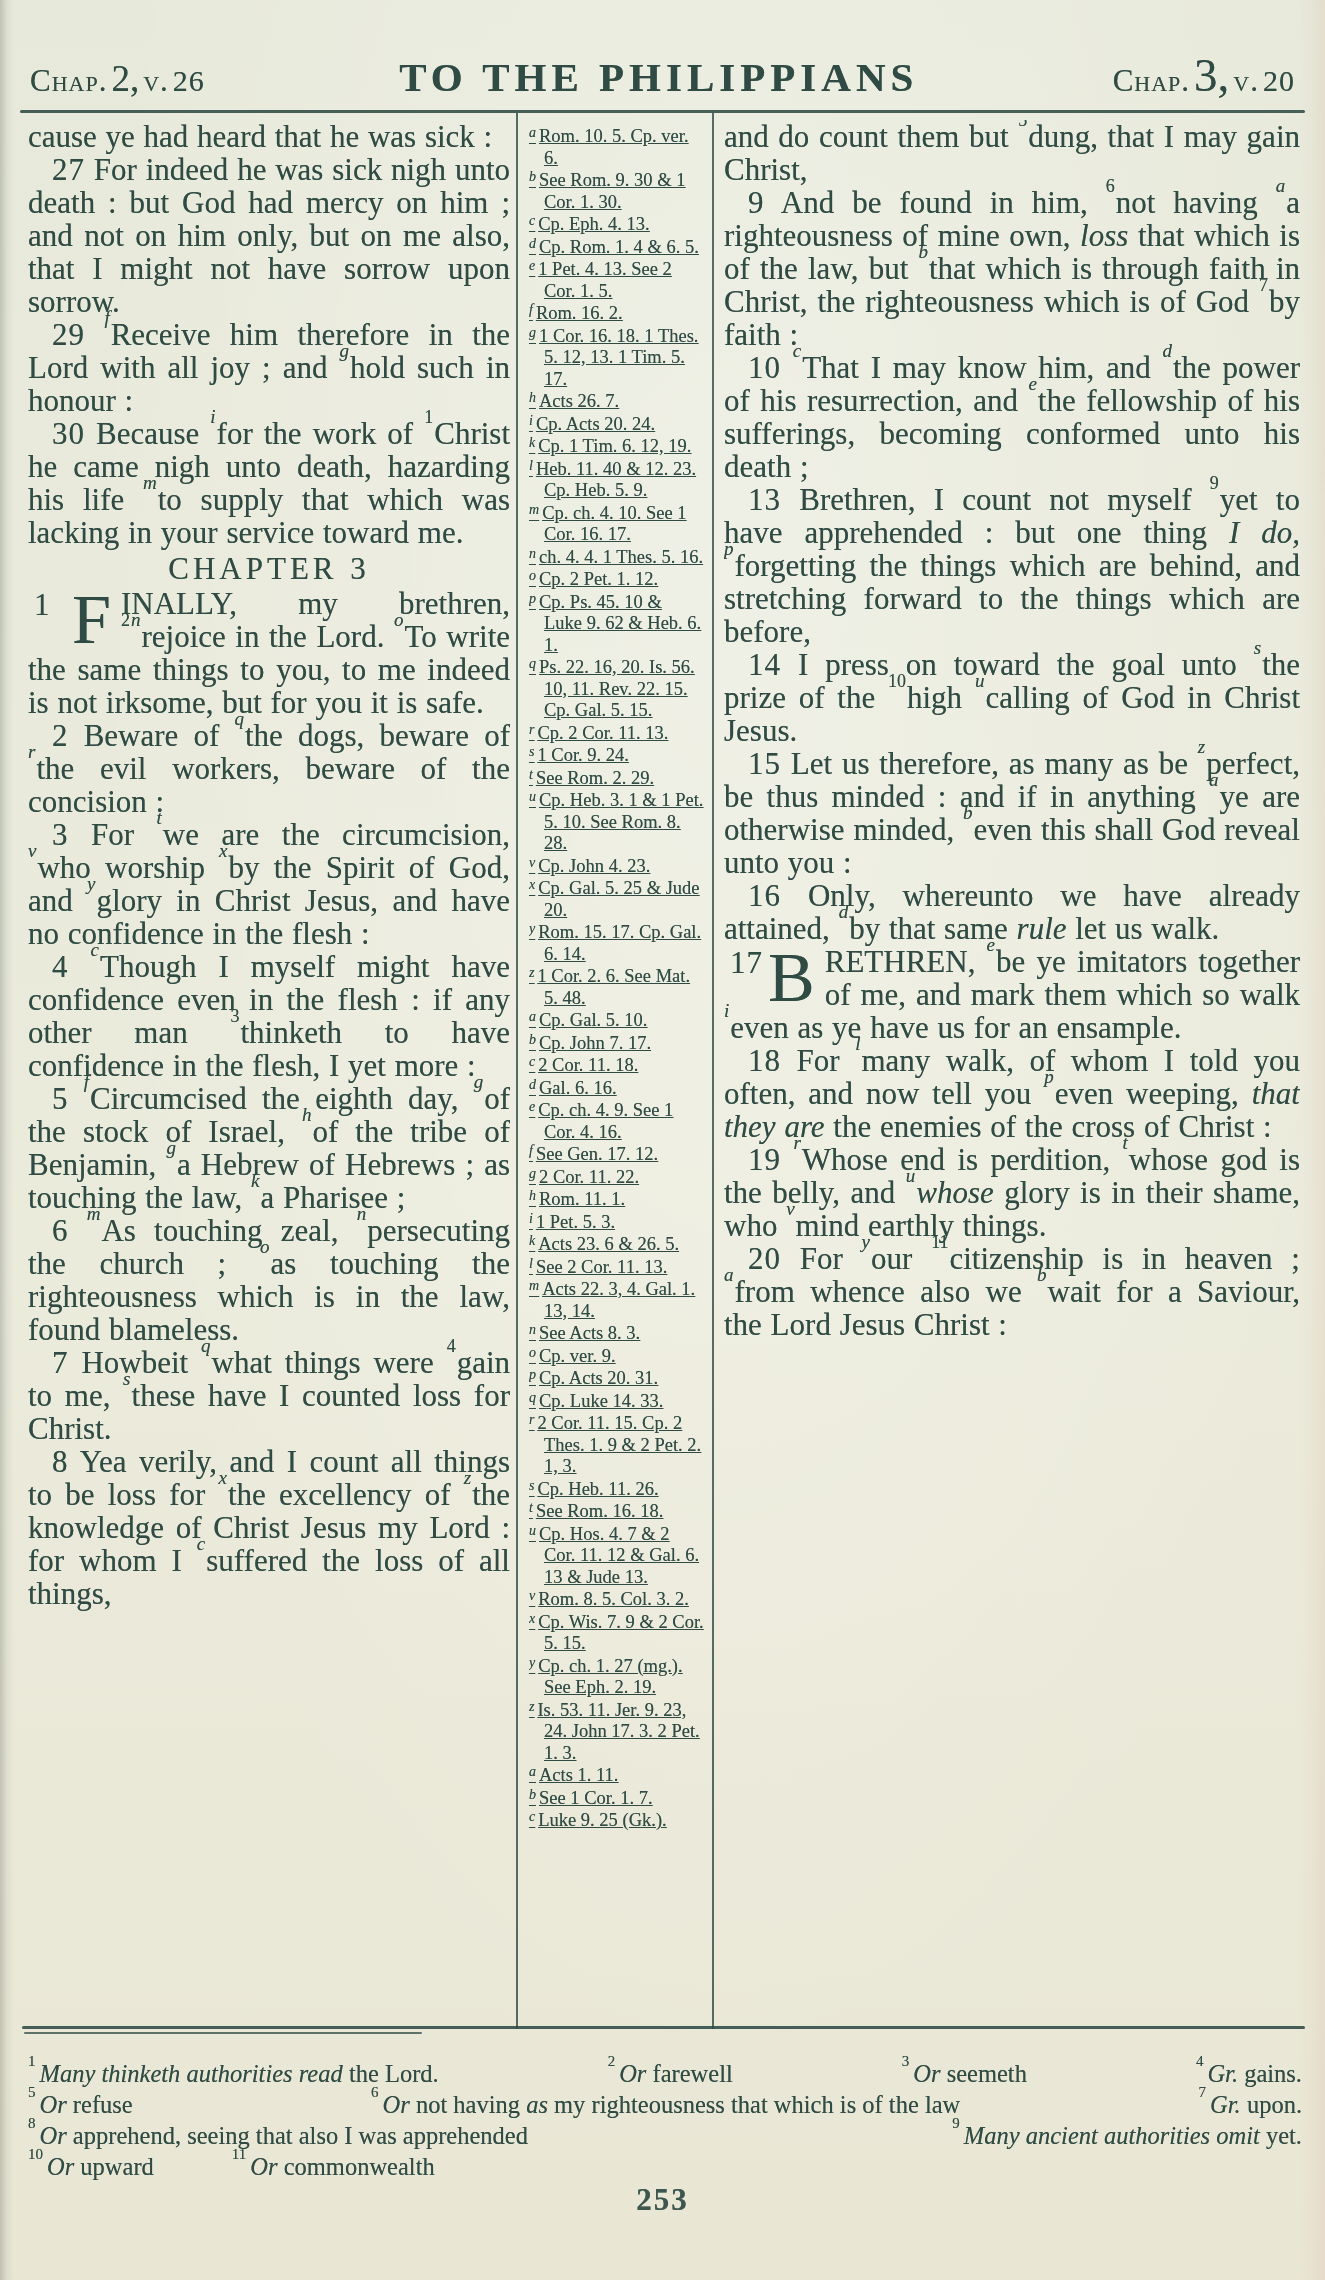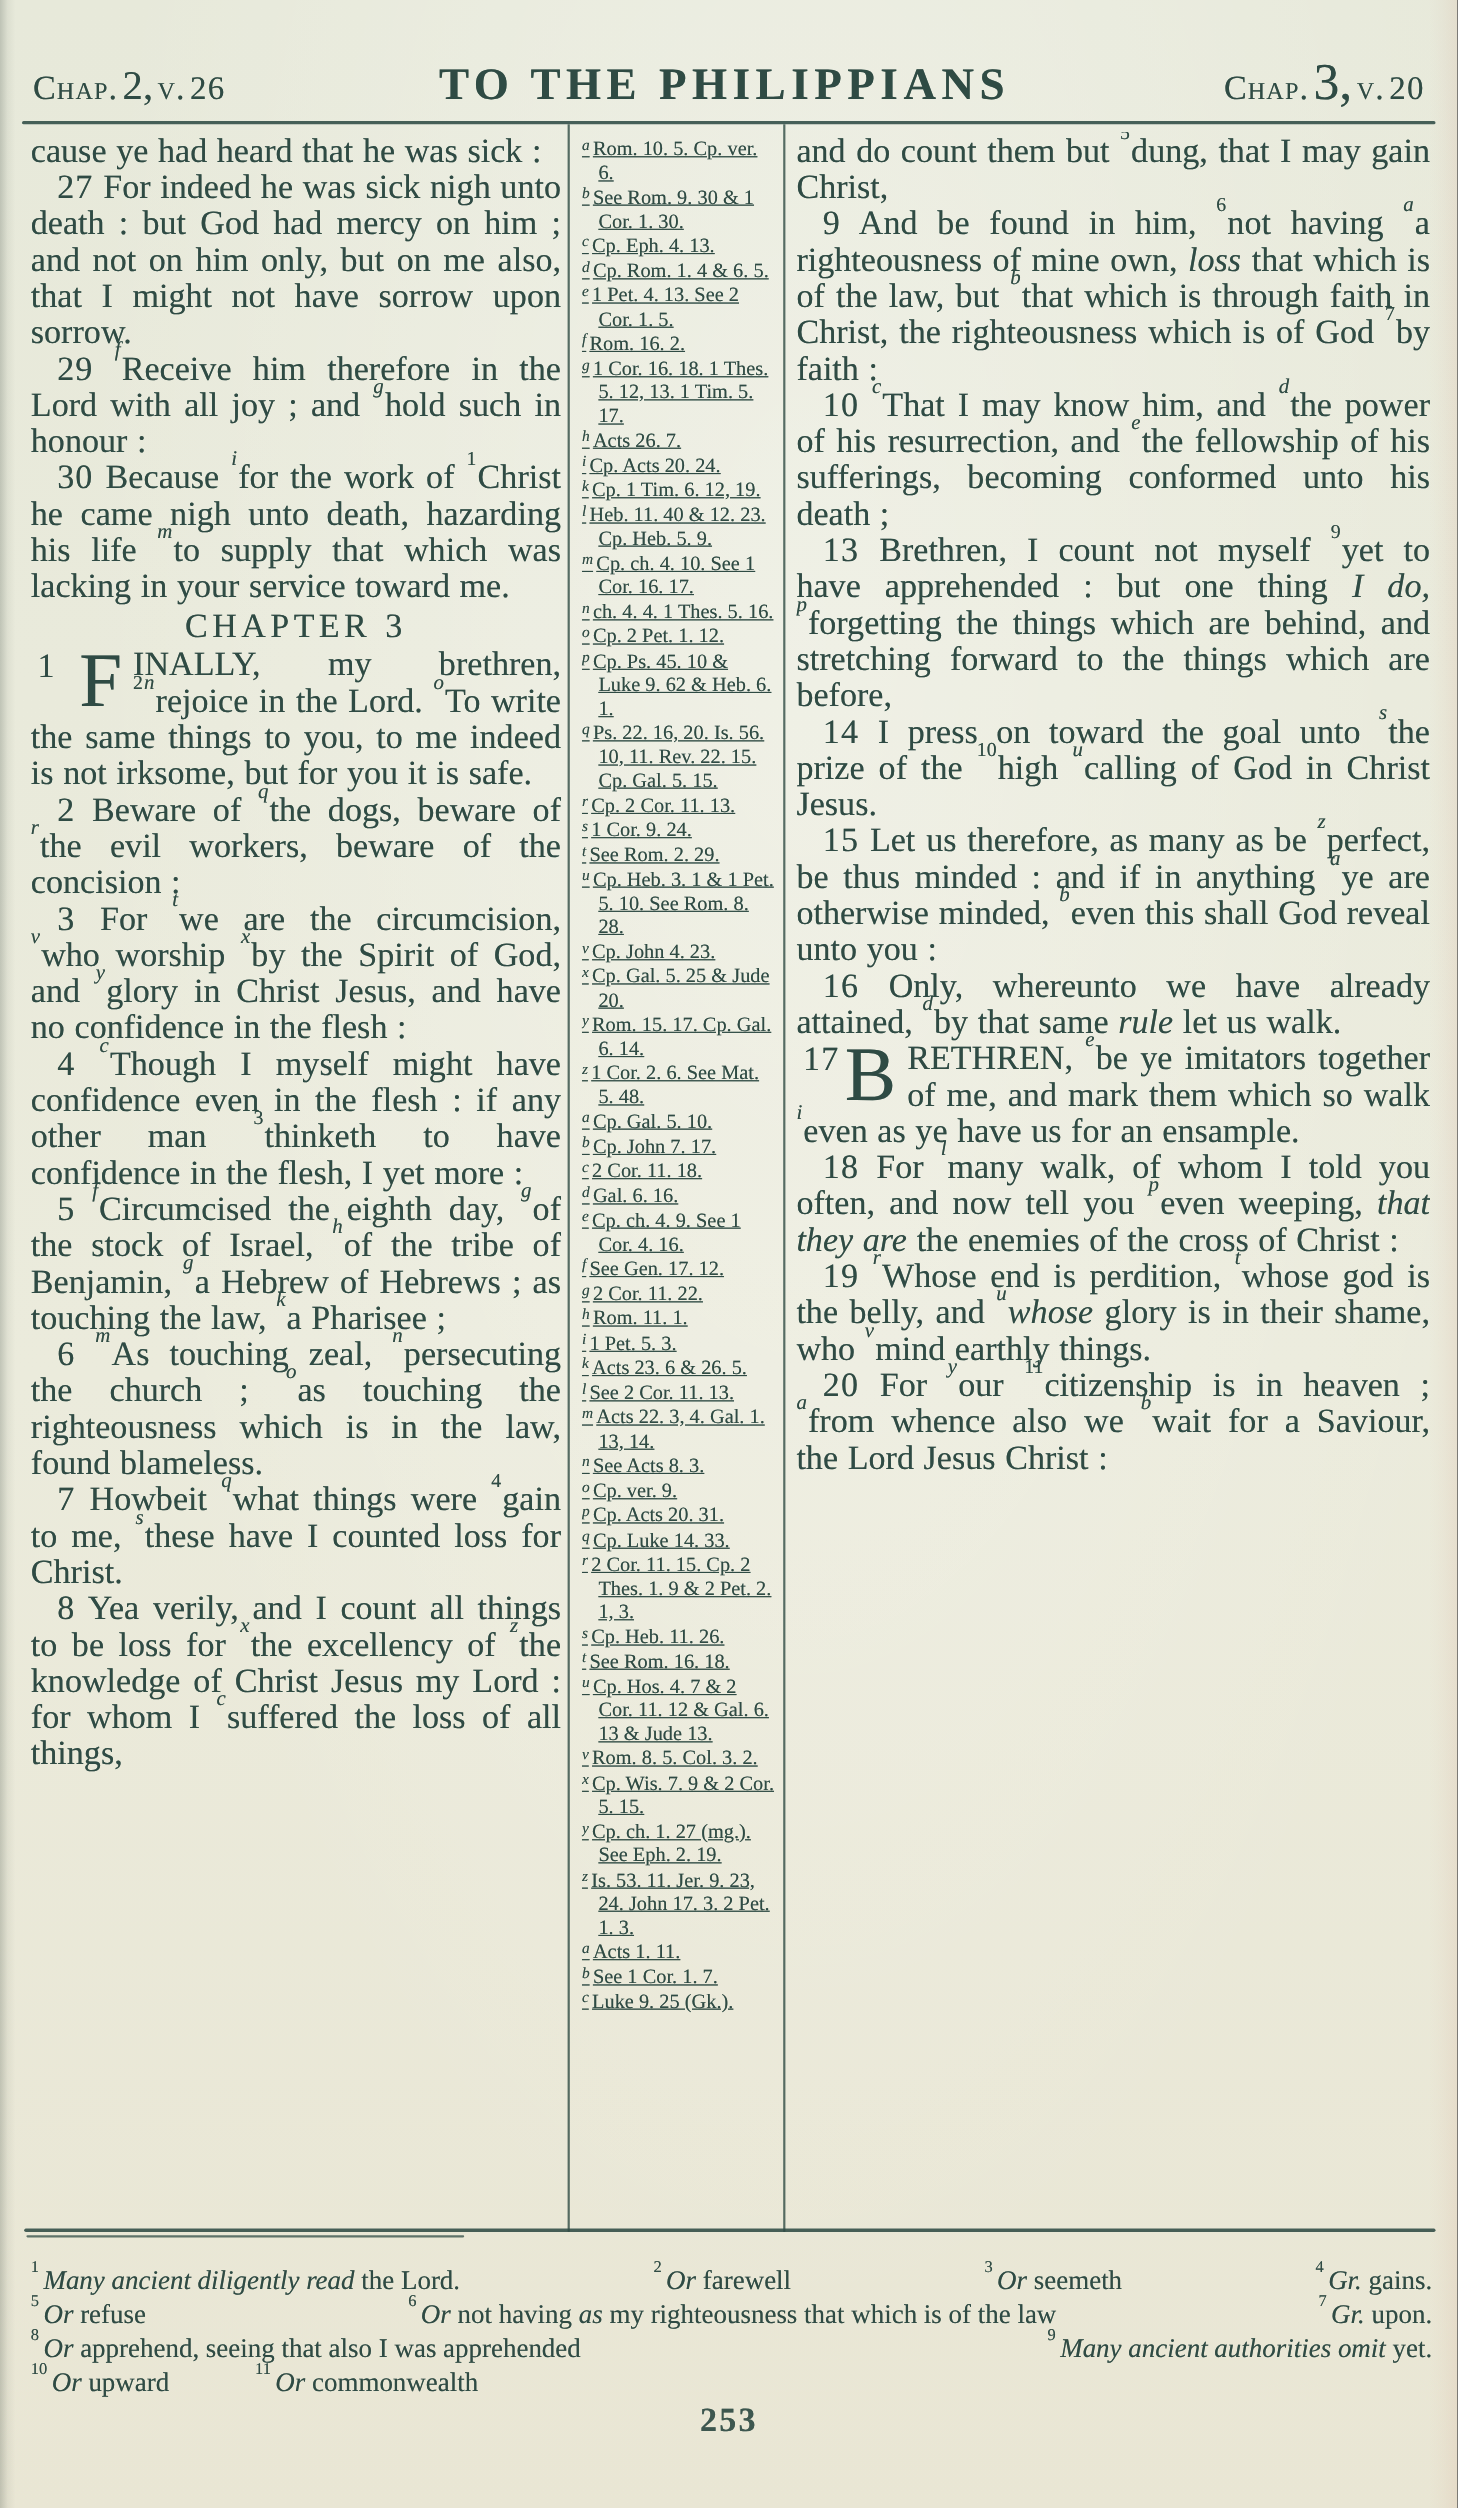--- a/index.html
+++ b/index.html
@@ -167,21 +167,21 @@
       <p class="verse"><span class="vnum">18</span> For <sup class="sl">l</sup>many walk, of whom I told you often, and now tell you <sup class="sl">p</sup>even weeping, <i>that they are</i> the enemies of the cross of Christ :</p>
       <p class="verse"><span class="vnum">19</span> <sup class="sl">r</sup>Whose end is perdition, <sup class="sl">t</sup>whose god is the belly, and <sup class="sl">u</sup><i>whose</i> glory is in their shame, who <sup class="sl">v</sup>mind earthly things.</p>
       <p class="verse"><span class="vnum">20</span> For <sup class="sl">y</sup>our <sup class="sn">11</sup>citizenship is in heaven ; <sup class="sl">a</sup>from whence also we <sup class="sl">b</sup>wait for a Saviour, the Lord Jesus Christ :</p>
     </div>
 
   <div class="rule rule-bottom"></div>
   <div class="rule rule-bottom2"></div>
 
   <div class="footnotes">
       <div class="fn-line">
-        <span class="fn"><sup class="sn">1</sup><i>Many ancient diligently read</i> the Lord.</span>
+        <span class="fn"><sup class="sn">1</sup><i>Many thinketh authorities read</i> the Lord.</span>
         <span class="fn"><sup class="sn">2</sup><i>Or</i> farewell</span>
         <span class="fn"><sup class="sn">3</sup><i>Or</i> seemeth</span>
         <span class="fn"><sup class="sn">4</sup><i>Gr.</i> gains.</span>
       </div>
       <div class="fn-line">
         <span class="fn"><sup class="sn">5</sup><i>Or</i> refuse</span>
         <span class="fn"><sup class="sn">6</sup><i>Or</i> not having <i>as</i> my righteousness that which is of the law</span>
         <span class="fn"><sup class="sn">7</sup><i>Gr.</i> upon.</span>
       </div>
       <div class="fn-line">

